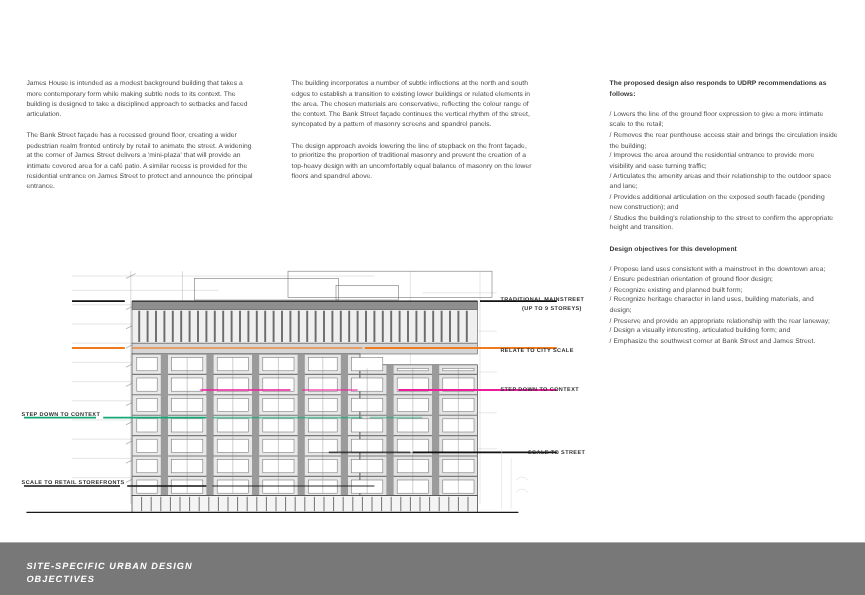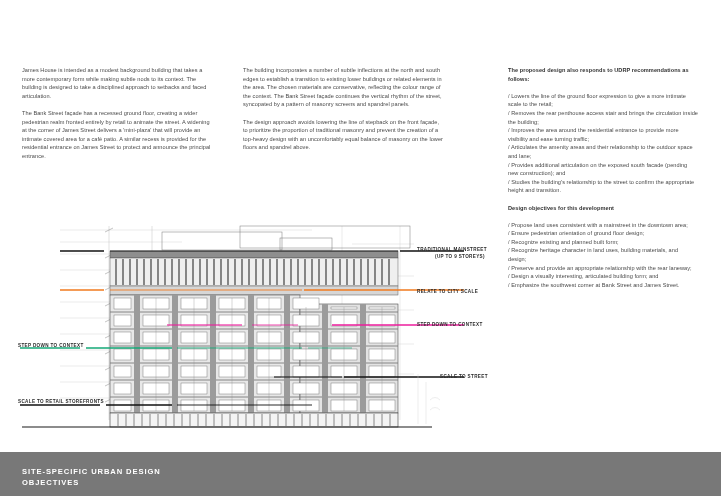--- a/index.html
+++ b/index.html
@@ -82,20 +82,21 @@
   #footer-title {
     position: absolute;
     left: 22px;
     top: 14px;
     color: #ffffff;
     font-size: 7.6px;
     font-weight: bold;
     letter-spacing: 0.9px;
     line-height: 11px;
     white-space: pre-line;
+    font-style: italic;
   }
 </style>
 </head>
 <body>
 
 <div class="page">
 
   <div class="col" id="col-1">
     <p>James House is intended as a modest background building that takes a more contemporary form while making subtle nods to its context. The building is designed to take a disciplined approach to setbacks and faced articulation.</p>
     <p>The Bank Street façade has a recessed ground floor, creating a wider pedestrian realm fronted entirely by retail to animate the street. A widening at the corner of James Street delivers a 'mini-plaza' that will provide an intimate covered area for a café patio. A similar recess is provided for the residential entrance on James Street to protect and announce the principal entrance.</p>

